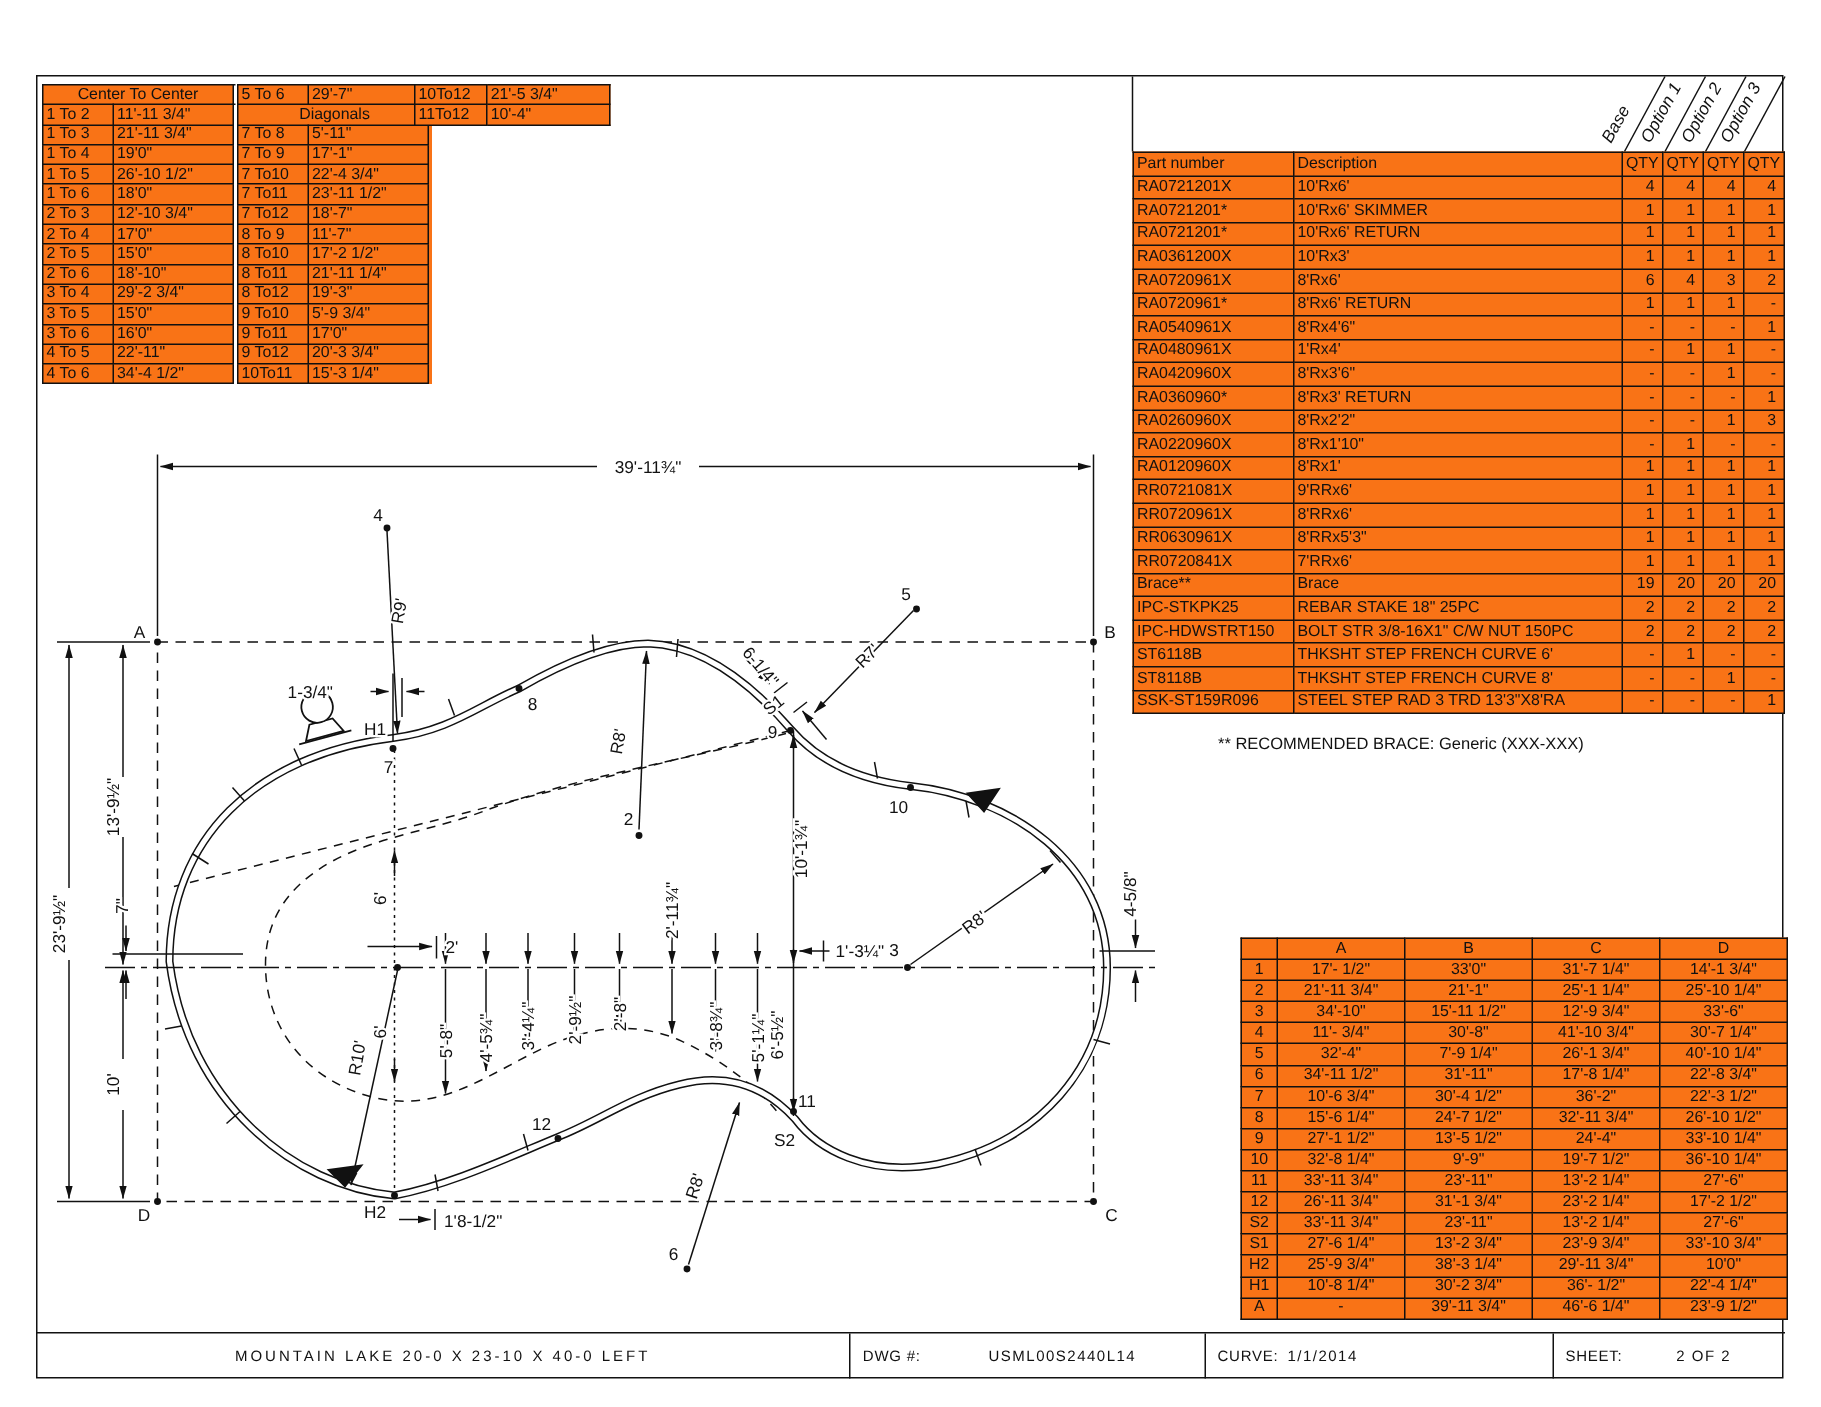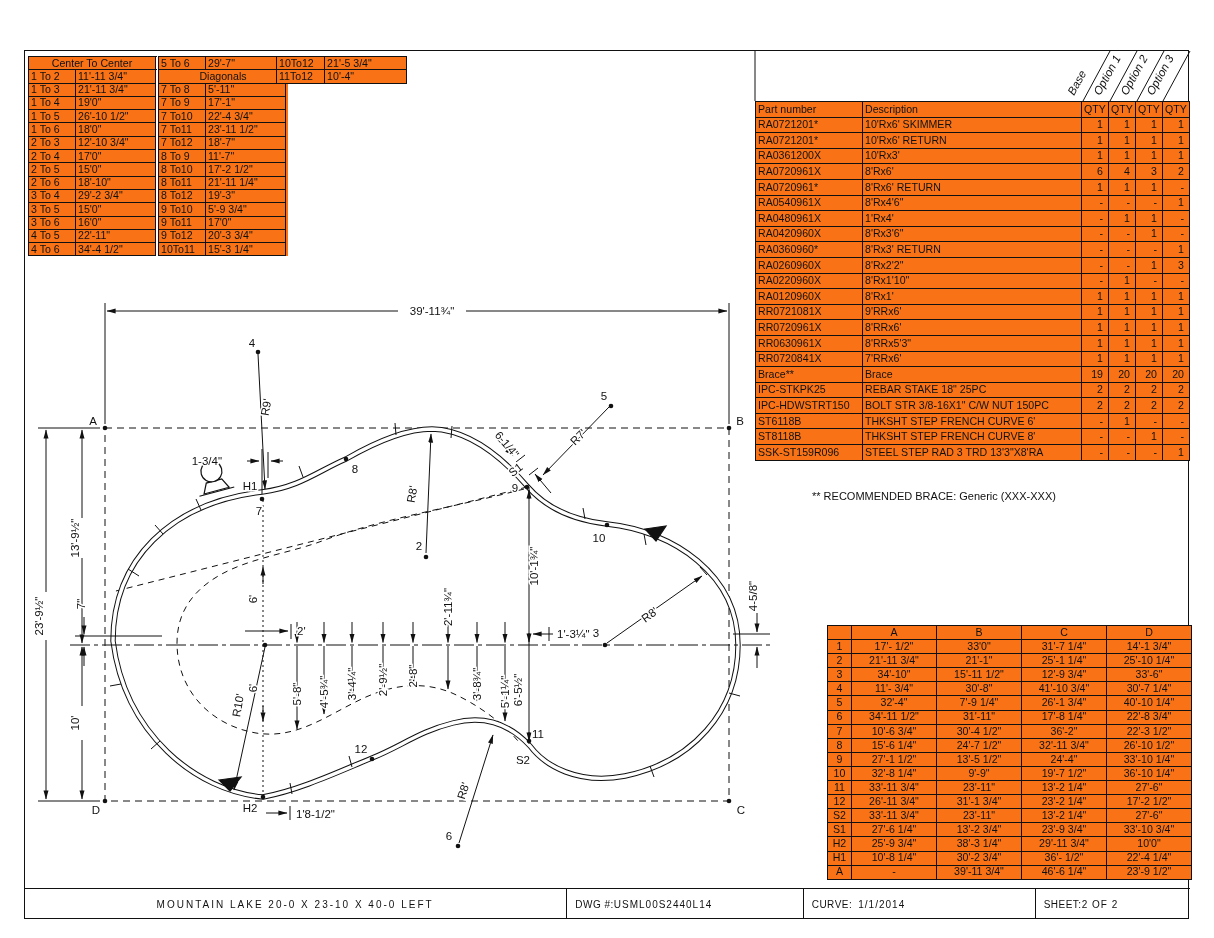--- a/index.html
+++ b/index.html
@@ -18,21 +18,21 @@
   .parts col.c1{width:107px}.parts col.c2{width:219px}.parts col.cq{width:27px}
   .dims td,.dims th{height:13.1px;text-align:center;}
   .dims col.r{width:24px}.dims col.v{width:85px}
   .footnote{font-size:11px;}
   .titleblock{left:24px;top:888px;width:1166px;height:30px;border-top:1.5px solid #111;
               display:flex;align-items:stretch;font-size:10px;}
   .tb-cell{display:flex;align-items:center;border-left:1.5px solid #111;}
   .tb-cell:first-child{border-left:none;justify-content:center;width:562px;letter-spacing:2px;}
   .tb-dwg{width:244px;} .tb-date{width:200px;} .tb-sheet{width:160px;margin-left:38px;}
   .tb-lab{padding-left:8px;letter-spacing:.5px;}
-  .tb-val{flex:1;text-align:left;letter-spacing:1px;}
+  .tb-val{flex:1;text-align:center;letter-spacing:1px;}
   .tb-val.left{flex:0 0 auto;text-align:left;padding-left:6px;}
   svg{position:absolute;left:0;top:0;pointer-events:none;}
   svg text{font-family:"Liberation Sans",sans-serif;font-size:11.5px;fill:#111;
            paint-order:stroke;stroke:#fff;stroke-width:3px;}
   svg text.nohalo{stroke:none;}
 </style>
 </head>
 <body>
 
 <div class="abs sheet-border"></div>
@@ -431,20 +431,28 @@
       <th>Part number</th>
       <th>Description</th>
       <th>QTY</th>
       <th>QTY</th>
       <th>QTY</th>
       <th>QTY</th>
     </tr>
   </thead>
   <tbody>
       <tr>
+        <td>RA0721201X</td>
+        <td>10'Rx6'</td>
+        <td>4</td>
+        <td>4</td>
+        <td>4</td>
+        <td>4</td>
+      </tr>
+      <tr>
         <td>RA0721201*</td>
         <td>10'Rx6' SKIMMER</td>
         <td>1</td>
         <td>1</td>
         <td>1</td>
         <td>1</td>
       </tr>
       <tr>
         <td>RA0721201*</td>
         <td>10'Rx6' RETURN</td>

